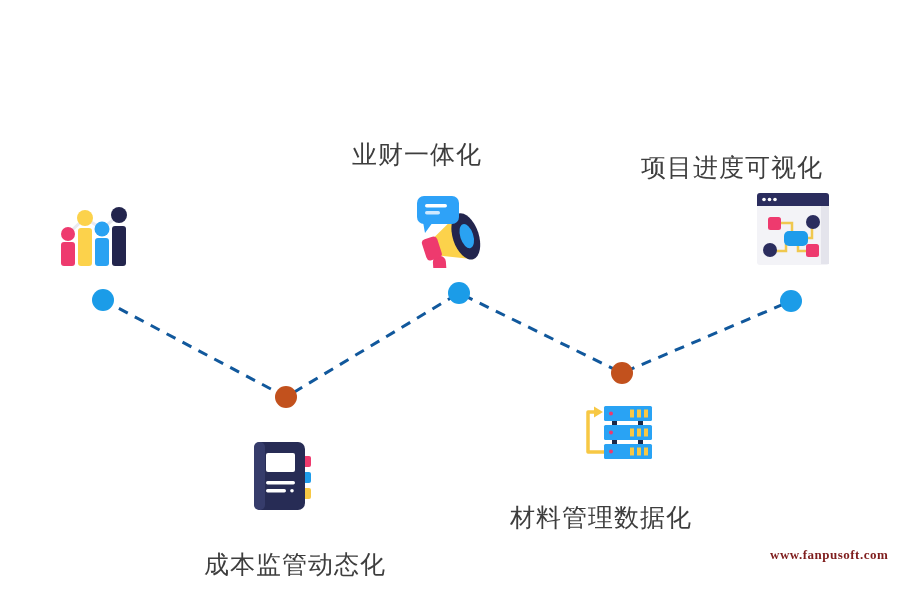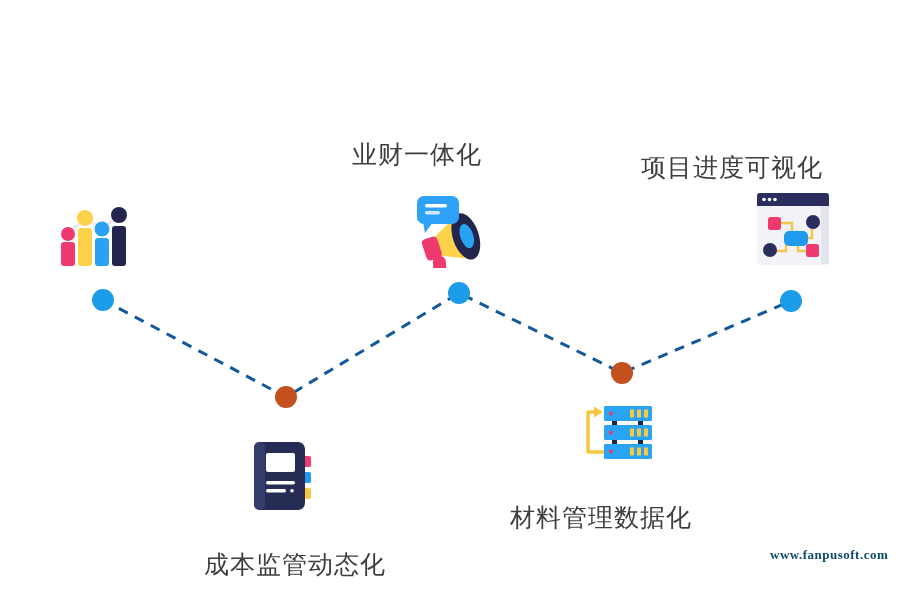--- a/index.html
+++ b/index.html
@@ -14,21 +14,21 @@
   .lbl-cost{left:204px;top:548px;}
   .lbl-material{left:510px;top:461px;margin-top:40px;}
   .ico-barchart{left:58px;top:204px;}
   .ico-megaphone{left:403px;top:188px;}
   .ico-window{left:756px;top:192px;}
   .ico-notebook{left:252px;top:440px;}
   .ico-server{left:580px;top:404px;}
   .watermark{position:absolute;left:768px;top:550px;width:130px;}
   .wm-row{display:flex;align-items:center;gap:2px;}
   .wm-brand{font-size:22px;font-weight:400;color:#a3adbc;letter-spacing:1px;white-space:nowrap;}
-  .wm-url{font-family:"Liberation Serif","DejaVu Serif",serif;font-size:13px;font-weight:700;color:#0c4a6e;letter-spacing:0.5px;margin-top:-3px;margin-left:2px;white-space:nowrap;}
+  .wm-url{font-family:"Liberation Serif","DejaVu Serif",serif;font-size:13px;font-weight:700;color:#7f1d1d;letter-spacing:0.5px;margin-top:-3px;margin-left:2px;white-space:nowrap;}
 </style>
 </head>
 <body>
 
 <div class="canvas">
 
   <svg class="connector-svg" viewBox="0 0 900 600">
       <polyline points="103,300 286,397 459,293 622,373 791,301" fill="none" stroke="#11589c" stroke-width="3" stroke-dasharray="10 8"></polyline>
       <circle cx="103" cy="300" r="11" fill="#1b9ce8"></circle>
       <circle cx="286" cy="397" r="11" fill="#c2511d"></circle>

